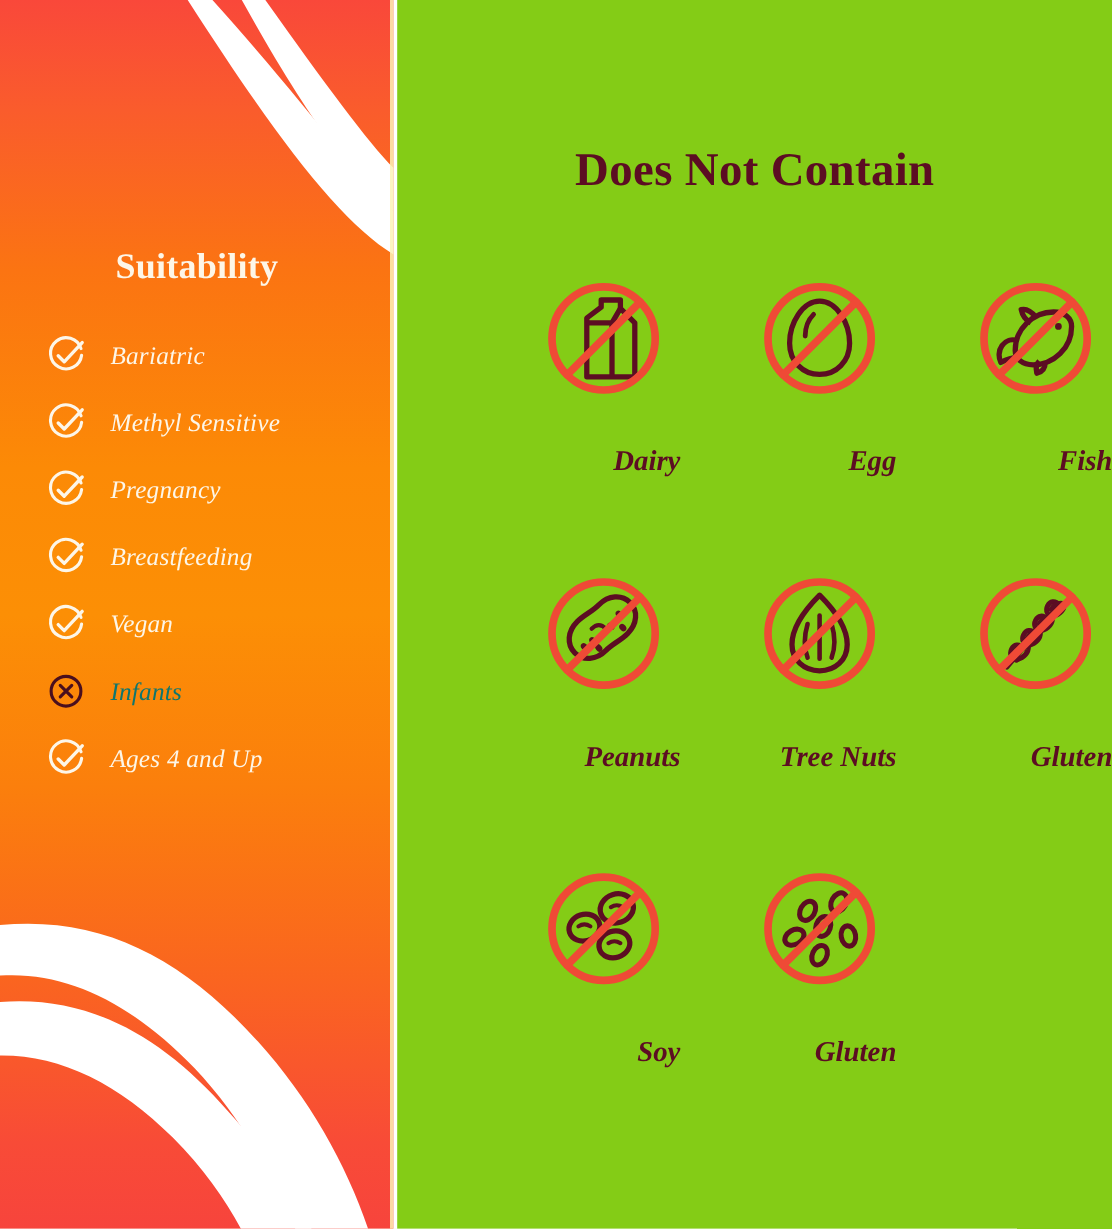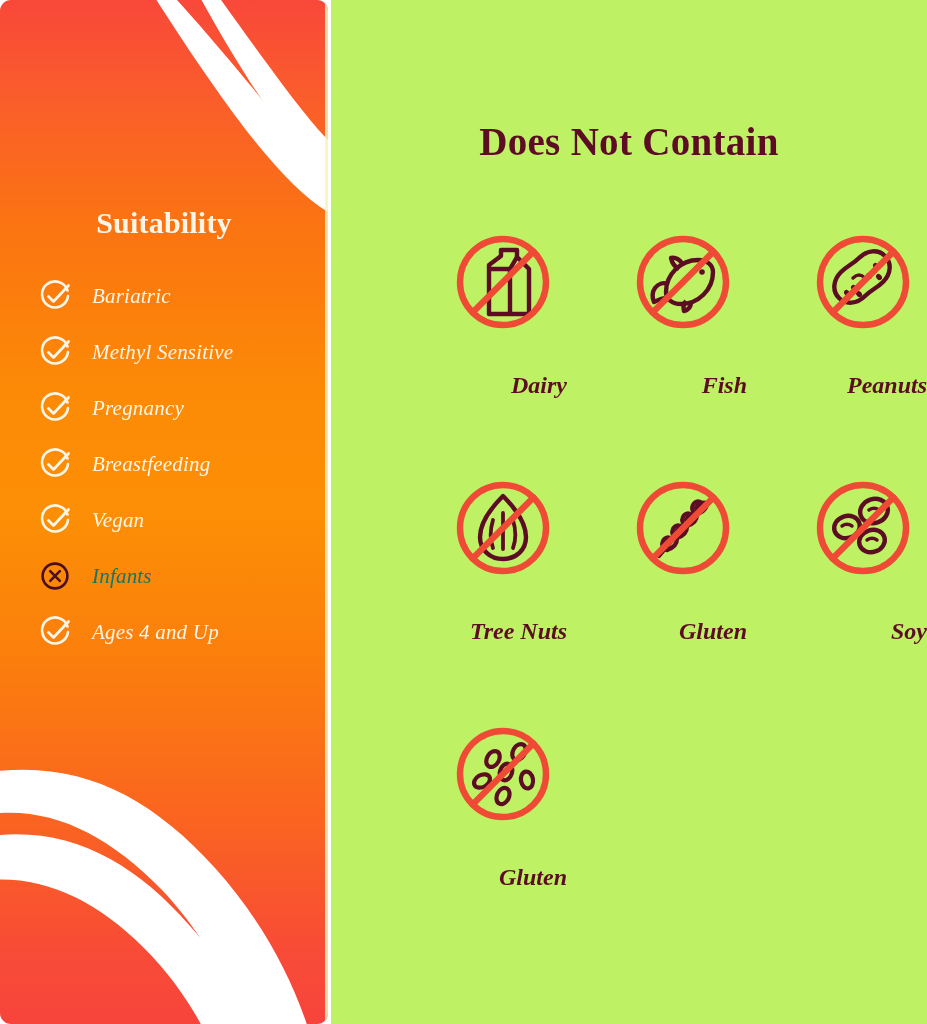--- a/index.html
+++ b/index.html
@@ -16,21 +16,20 @@
   }
 
   
   .panel {
     position: absolute;
     left: 0;
     top: 0;
     width: 328px;
     height: 1024px;
     overflow: hidden;
-    border-radius: 11px;
   }
   .panel-bg {
     position: absolute;
     inset: 0;
     background: linear-gradient(180deg,
         #f9483a 0%,
         #fa5c2c 9%,
         #fb7412 22%,
         #fc8a06 38%,
         #fc8f05 50%,
@@ -100,21 +99,21 @@
   }
   .suit-row.excluded .suit-label { color: #0f766e; }
 
   
   .right {
     position: absolute;
     left: 331px;
     top: 0;
     width: 596px;
     height: 1024px;
-    background: #bef264;
+    background: #84cc16;
   }
   .dnc-title {
     position: absolute;
     top: 119px;
     left: 0;
     width: 596px;
     text-align: center;
     color: #5c0d23;
     font-size: 39px;
     font-weight: bold;
@@ -244,20 +243,31 @@
         <g>
           <path d="M50 47 L50 43 L62 34 L62 28 L78 28 L78 35 L90 47 L90 92 L50 92 Z" fill="none" stroke="#5c0d23" stroke-width="4.4" stroke-linejoin="round"></path>
           <path d="M50 47 L71 47 L71 92 M71 47 L78 35" fill="none" stroke="#5c0d23" stroke-width="4.4" stroke-linejoin="round"></path>
         </g>
         <circle cx="64" cy="60" r="43" fill="none" stroke="#ef4a36" stroke-width="6.4"></circle>
         <line x1="33.6" y1="90.4" x2="94.4" y2="29.6" stroke="#ef4a36" stroke-width="6.4" stroke-linecap="round"></line>
       </svg>
       <div class="cell-label">Dairy</div>
     </div>
 
+    <div class="cell">
+      <svg class="badge" viewBox="0 0 128 128">
+        <g>
+          <path d="M64 29 C 78 29, 89 47, 89 64 C 89 79, 78 90, 64 90 C 50 90, 39 79, 39 64 C 39 47, 50 29, 64 29 Z" fill="none" stroke="#5c0d23" stroke-width="4.4"></path>
+          <path d="M52 58 C 52 50, 55 44, 59 40" fill="none" stroke="#5c0d23" stroke-width="4" stroke-linecap="round"></path>
+        </g>
+        <circle cx="64" cy="60" r="43" fill="none" stroke="#ef4a36" stroke-width="6.4"></circle>
+        <line x1="33.6" y1="90.4" x2="94.4" y2="29.6" stroke="#ef4a36" stroke-width="6.4" stroke-linecap="round"></line>
+      </svg>
+      <div class="cell-label">Egg</div>
+    </div>
 
     <div class="cell">
       <svg class="badge" viewBox="0 0 128 128">
         <g>
           <path d="M47 70 C 47 52, 62 38, 79 38 C 88 38, 94 43, 94 50 C 94 68, 79 82, 62 82 C 53 82, 47 77, 47 70 Z" fill="none" stroke="#5c0d23" stroke-width="4.4" stroke-linejoin="round"></path>
           <path d="M49 62 C 44 60, 39 62, 36 66 C 33 70, 33 76, 35 80 C 39 78, 44 76, 48 76" fill="none" stroke="#5c0d23" stroke-width="4.4" stroke-linejoin="round"></path>
           <path d="M64 42 C 60 37, 56 35, 52 36 C 53 41, 56 45, 60 47" fill="none" stroke="#5c0d23" stroke-width="4.4" stroke-linejoin="round"></path>
           <path d="M72 80 C 72 85, 69 88, 65 89 C 64 85, 65 81, 67 79" fill="none" stroke="#5c0d23" stroke-width="4.4" stroke-linejoin="round"></path>
           <circle cx="83" cy="50" r="2.8" fill="#5c0d23"></circle>
         </g>

